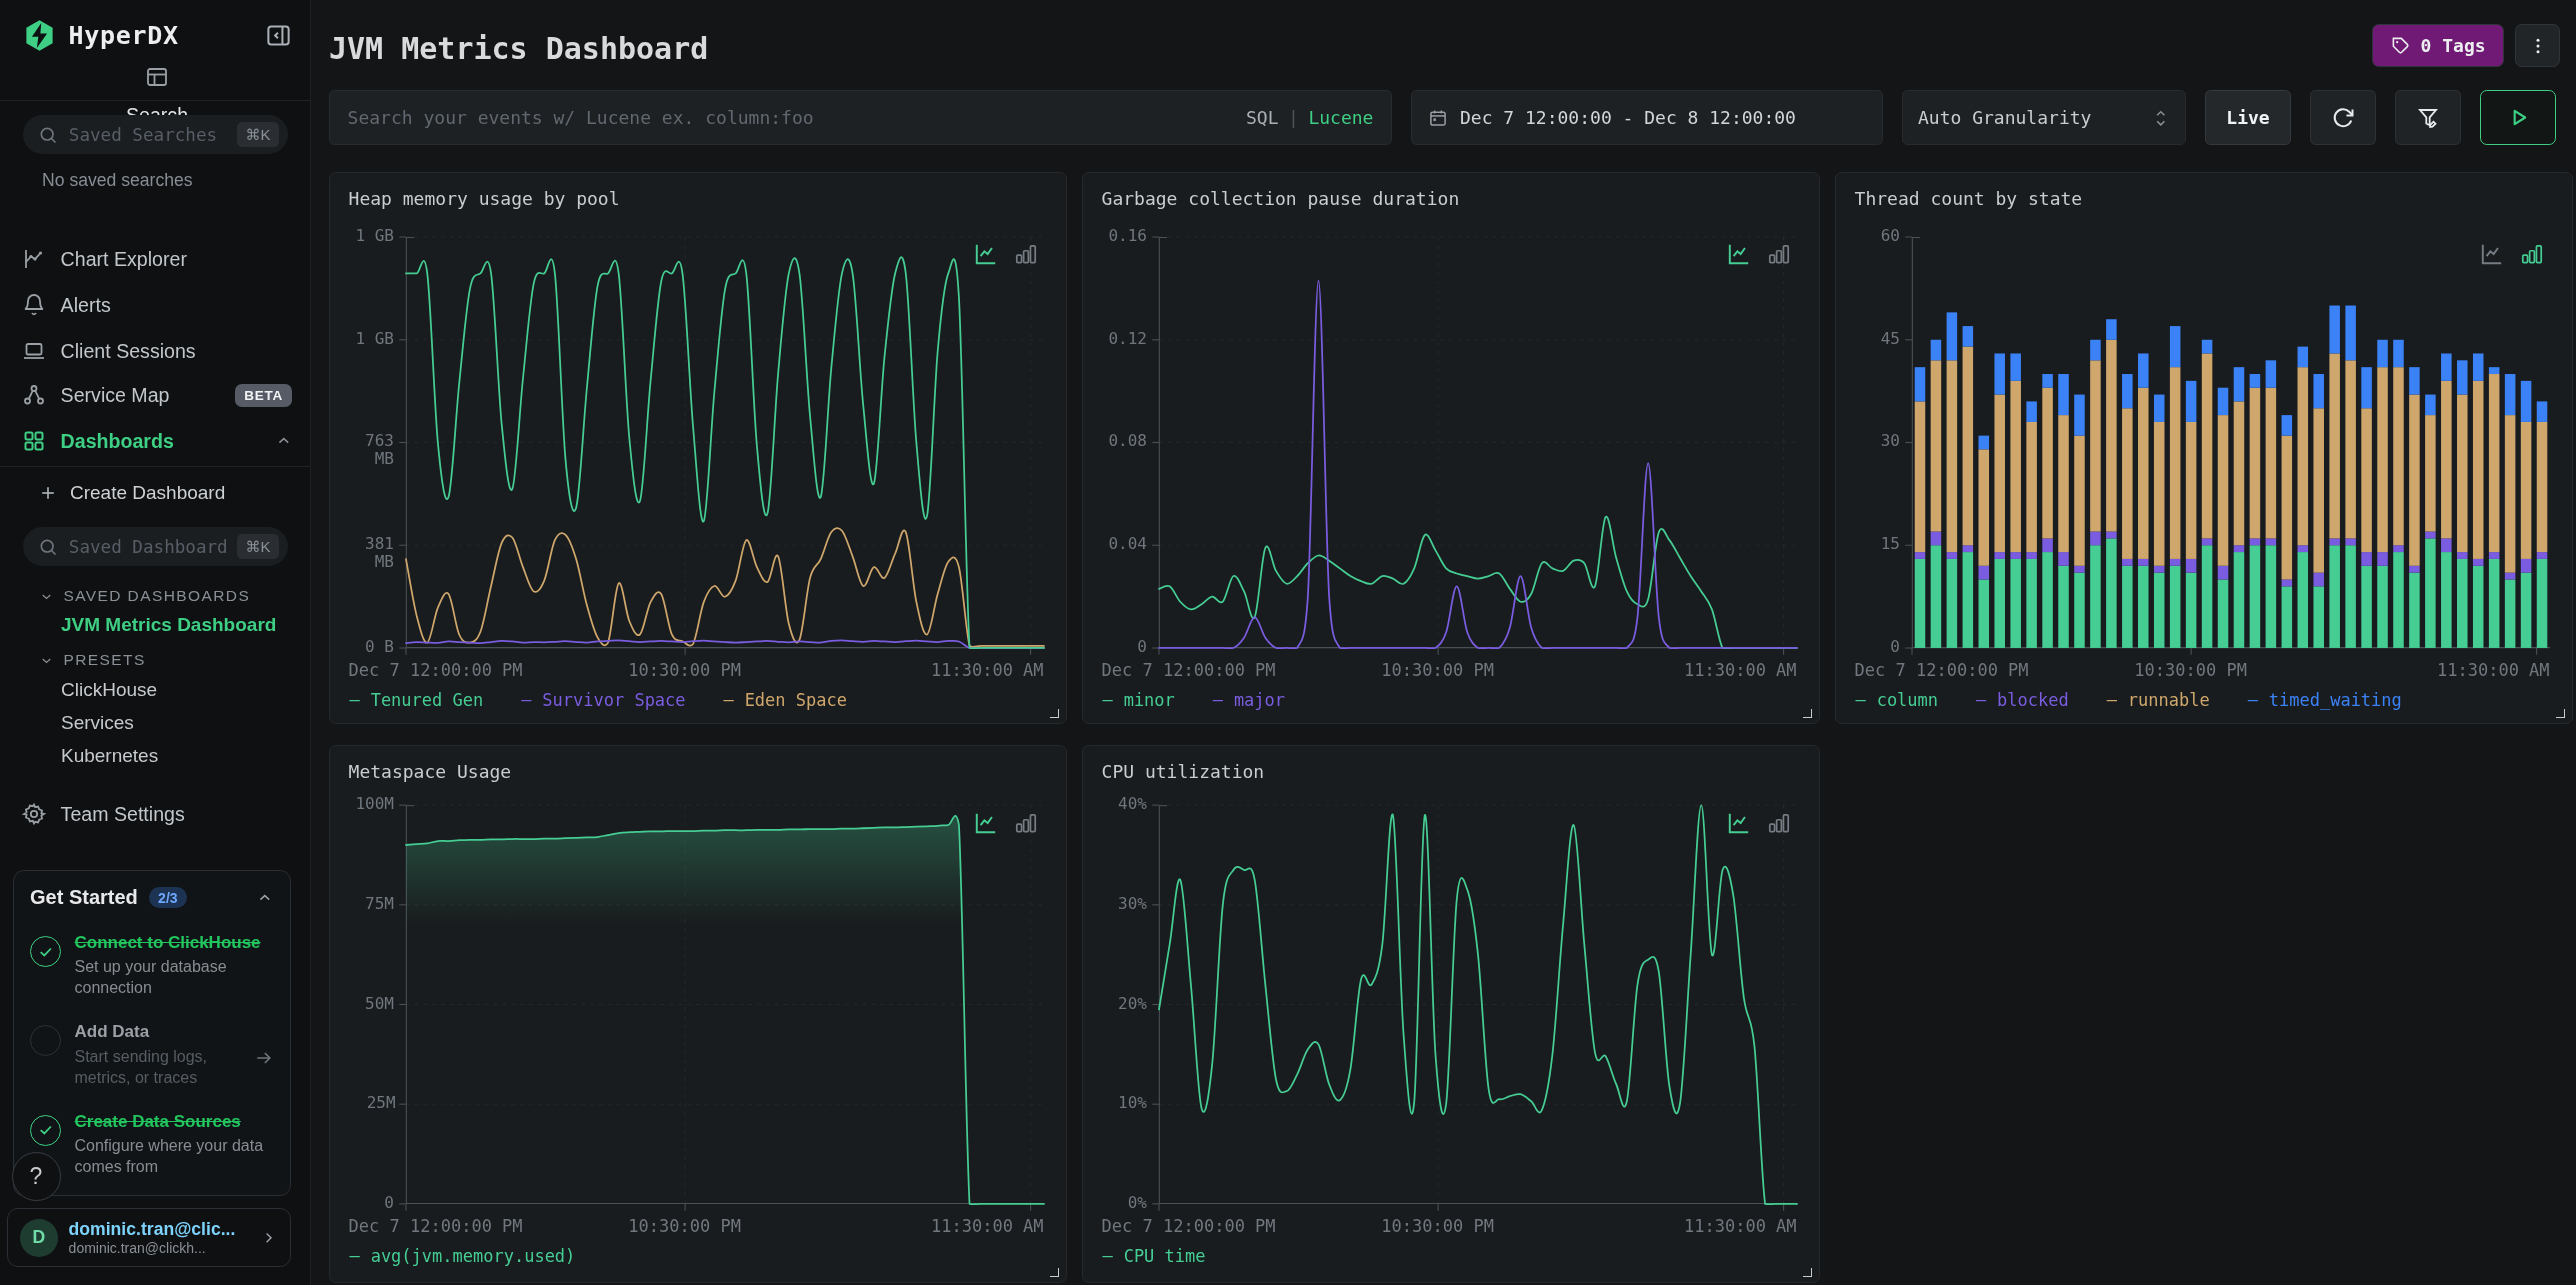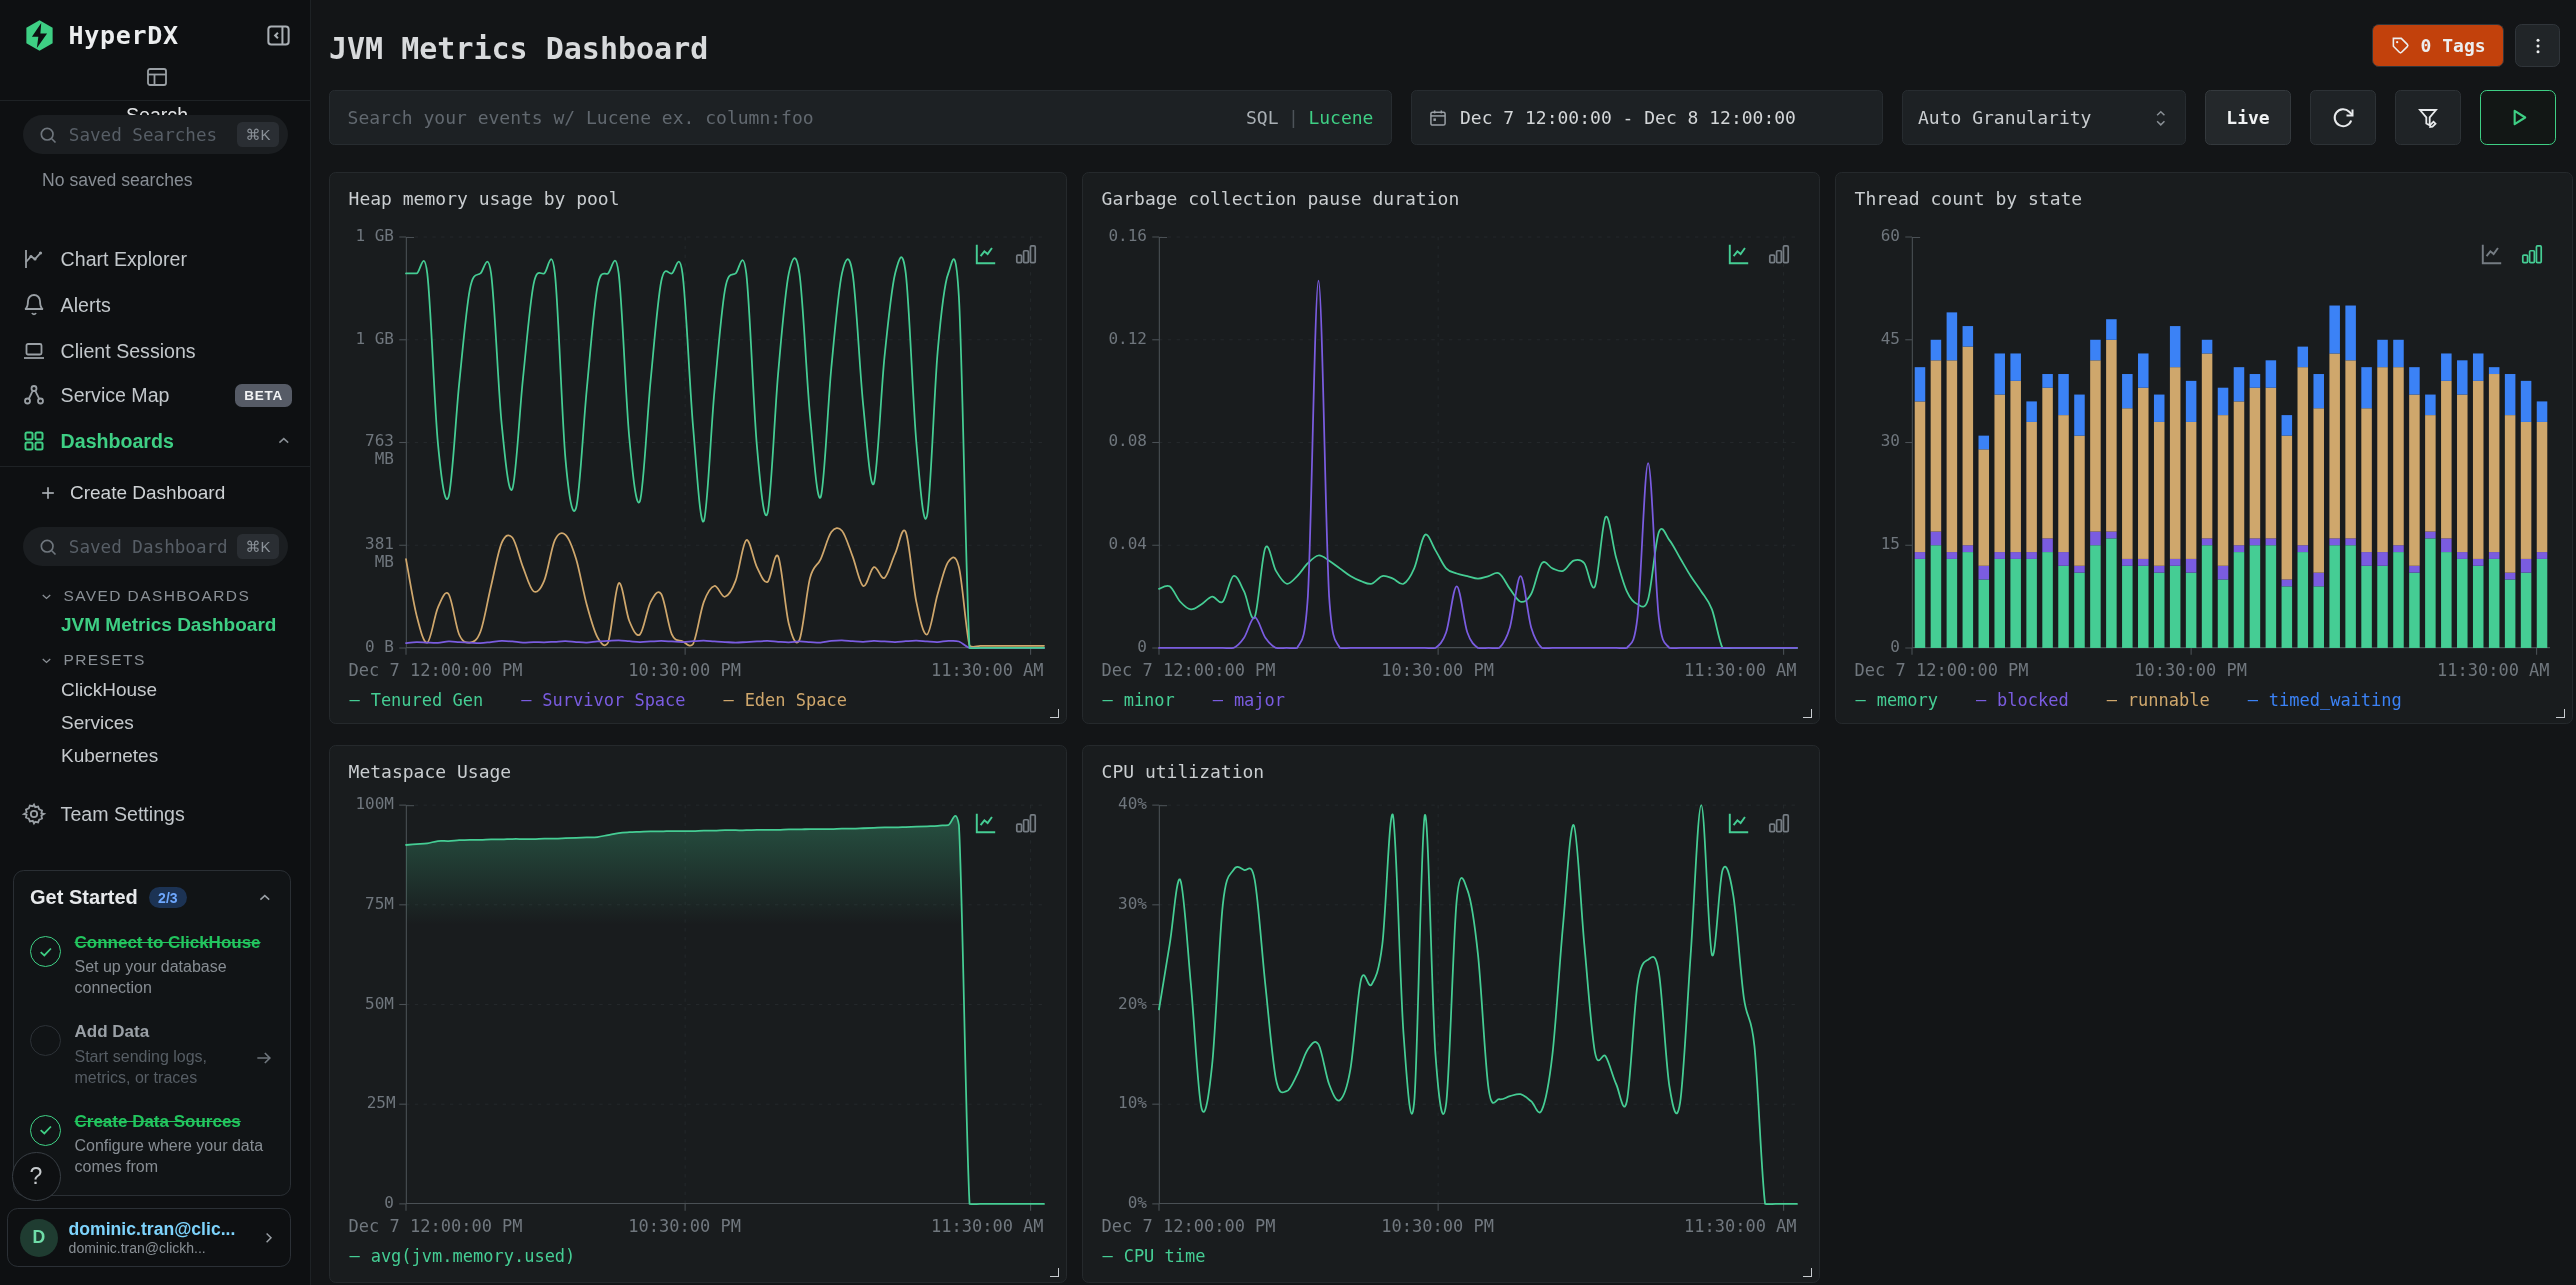--- a/index.html
+++ b/index.html
@@ -60,21 +60,21 @@
   .avatar{width:38px;height:38px;border-radius:50%;background:#1f3c31;color:#6fdca8;font-weight:bold;font-size:17.6px;display:flex;align-items:center;justify-content:center;flex:none;}
   .u-col{flex:1;min-width:0;}
   .u-name{font-size:17.6px;font-weight:bold;color:#7dd3fc;white-space:nowrap;}
   .u-mail{font-size:14px;color:#8a9096;white-space:nowrap;}
   .u-chev{width:17.6px;height:17.6px;color:#9aa0a6;flex:none;}
 
   
   .main{position:absolute;left:311px;top:0;right:0;height:1285px;}
   .page-title{position:absolute;top:31px;left:18px;font-family:"DejaVu Sans Mono",monospace;font-size:30px;color:#d8dadc;}
   .top-right{position:absolute;top:24px;right:16px;display:flex;gap:10.8px;}
-  .tags-btn{height:43px;background:#c2410c;border:0.7px solid #30353a;border-radius:6.8px;display:flex;align-items:center;gap:10.8px;padding:0 17.6px;color:#eceeef;font-family:"DejaVu Sans Mono",monospace;font-size:18px;font-weight:bold;cursor:pointer;}
+  .tags-btn{height:43px;background:#701a75;border:0.7px solid #30353a;border-radius:6.8px;display:flex;align-items:center;gap:10.8px;padding:0 17.6px;color:#eceeef;font-family:"DejaVu Sans Mono",monospace;font-size:18px;font-weight:bold;cursor:pointer;}
   .tags-btn .ticon{width:19px;height:19px;}
   .kebab-btn{width:45px;height:43px;background:#212528;border:0.7px solid #30353a;border-radius:6.8px;display:flex;align-items:center;justify-content:center;color:#eceeef;cursor:pointer;}
   .filter-row{position:absolute;top:90px;left:18px;right:20px;height:55px;display:flex;gap:19px;}
   .f-input{background:#1d2124;border:0.7px solid #272c30;border-radius:5.4px;height:55px;display:flex;align-items:center;font-family:"DejaVu Sans Mono",monospace;}
   .search-box{flex:1;padding:0 17.6px;gap:13.5px;cursor:text;}
   .search-ph{flex:1;color:#61686f;font-size:18px;white-space:nowrap;overflow:hidden;}
   .lang{display:flex;gap:9.5px;font-size:18px;}
   .lang .sql{color:#aab0b5;cursor:pointer;} .lang .bar{color:#4d5359;} .lang .lucene{color:#3ecf84;cursor:pointer;}
   .date-box{width:472px;padding:0 16px;gap:12px;color:#d3d6d8;font-size:18px;cursor:pointer;}
   .date-box .cal{width:20px;height:20px;color:#9aa0a6;flex:none;}
@@ -730,21 +730,21 @@
             </svg>
           </div>
         <div class="xlabels">
           <span style="left: 19px; top: 487px;">Dec 7 12:00:00 PM</span>
           <span style="left: 355px; transform: translateX(-50%); top: 487px;">10:30:00 PM</span>
           <span style="left: 714px; transform: translateX(-100%); top: 487px;">11:30:00 AM</span>
         </div>
         <div class="legend" style="top: 517px;">
             <span class="lg-item">
               <span style="color: rgb(69, 205, 148);">—</span>
-              <span style="color: rgb(69, 205, 148);">memory</span>
+              <span style="color: rgb(69, 205, 148);">column</span>
             </span>
             <span class="lg-item">
               <span style="color: rgb(122, 92, 224);">—</span>
               <span style="color: rgb(122, 92, 224);">blocked</span>
             </span>
             <span class="lg-item">
               <span style="color: rgb(207, 167, 108);">—</span>
               <span style="color: rgb(207, 167, 108);">runnable</span>
             </span>
             <span class="lg-item">

